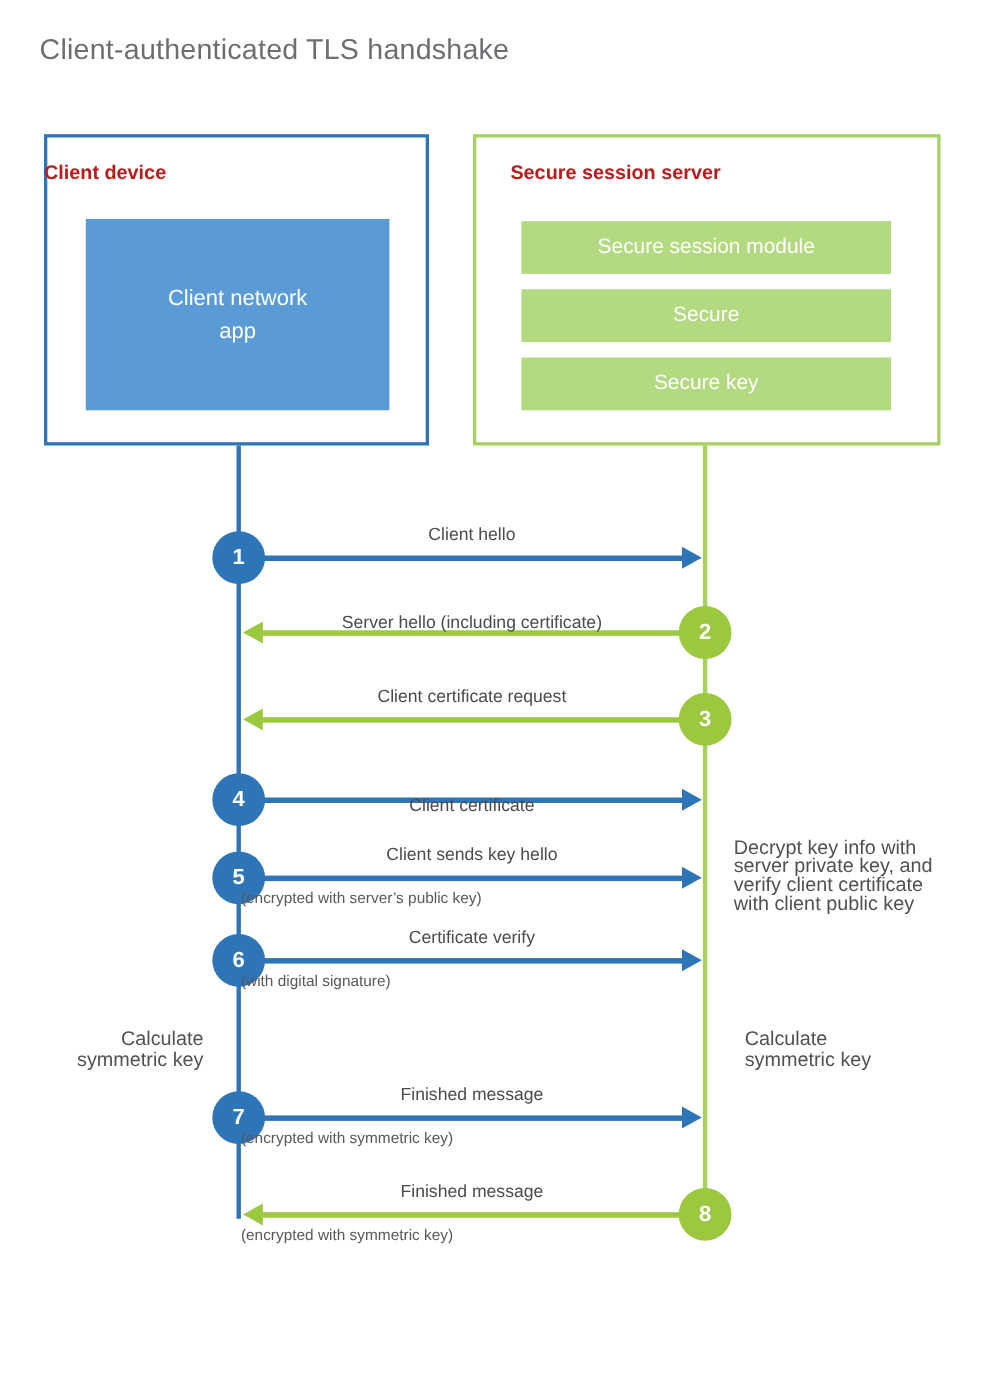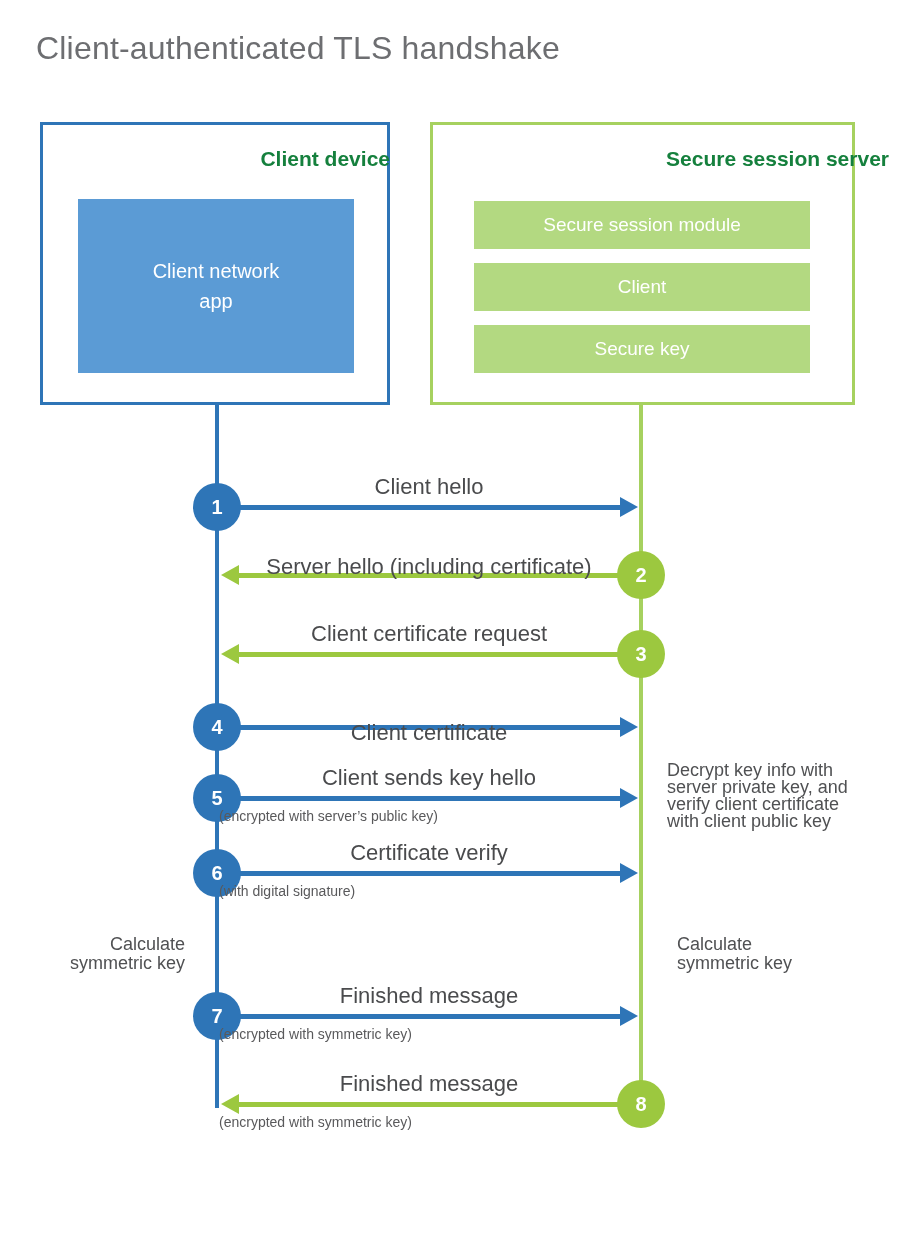--- a/index.html
+++ b/index.html
@@ -10,36 +10,36 @@
     width: 900px;
     height: 1256px;
     margin: 0 auto;
     background: #ffffff;
     overflow: hidden;
   }
   .diagram-title {
     position: absolute;
     left: 36px;
     top: 30px;
-    font-size: 32px;
+    font-size: 26px;
     font-weight: 400;
     color: #6d6e71;
     letter-spacing: 0.2px;
   }
   
   .entity-box { position: absolute; background: #fff; }
   .client-box  { left: 40px;  top: 122px; width: 350px; height: 283px; border: 3px solid #2e75b7; }
   .server-box  { left: 430px; top: 122px; width: 425px; height: 283px; border: 3px solid #a6d15f; }
   .entity-heading {
     position: absolute;
     top: 147px;
-    font-size: 21px;
+    font-size: 18px;
     font-weight: bold;
-    color: #15803d;
-    text-align: right;
+    color: #b91c1c;
+    text-align: left;
   }
   .client-heading { left: 40px;  width: 350px; }
   .server-heading { left: 430px; width: 425px; margin-left: 34px; }
   .app-box {
     position: absolute;
     left: 78px; top: 199px; width: 276px; height: 174px;
     background: #5b9bd5;
     color: #ffffff;
     font-size: 20px;
     display: flex; align-items: center; justify-content: center;
@@ -80,21 +80,21 @@
   .arrow-shaft.blue  { background: #2e75b7; }
   .arrow-shaft.green { background: #9cc83f; }
   .arrow-head { position: absolute; width: 0; height: 0; z-index: 2; }
   .arrow-head.right { border-top: 10px solid transparent; border-bottom: 10px solid transparent; border-left: 18px solid #2e75b7; }
   .arrow-head.left  { border-top: 10px solid transparent; border-bottom: 10px solid transparent; border-right: 18px solid #9cc83f; }
   
   .msg-label {
     position: absolute;
     left: 219px; width: 420px;
     text-align: center;
-    font-size: 22px;
+    font-size: 16px;
     color: #4a4b4d;
     line-height: 25px;
     z-index: 4;
   }
   .msg-sub {
     position: absolute;
     left: 219px; width: 420px;
     text-align: left;
     font-size: 14px;
     color: #59595b;
@@ -123,21 +123,21 @@
   <div class="diagram-title">Client-authenticated TLS handshake</div>
 
   <div class="entity-box client-box"></div>
   <div class="entity-heading client-heading">Client device</div>
   <div class="app-box">Client network
 app</div>
 
   <div class="entity-box server-box"></div>
   <div class="entity-heading server-heading">Secure session server</div>
   <div class="server-bar bar-1">Secure session module</div>
-  <div class="server-bar bar-2">Client</div>
+  <div class="server-bar bar-2">Secure</div>
   <div class="server-bar bar-3">Secure key</div>
 
   <div class="lifeline client-line"></div>
   <div class="lifeline server-line"></div>
 
   <div>
     <div class="msg-label" style="top:474px">Client hello</div>
     <div class="arrow-shaft blue" style="left:217px; top:505px; width:403px"></div>
     <div class="arrow-head right" style="left:620px; top:497px"></div>
     <div class="step-circle blue" style="top:483px">1</div>

